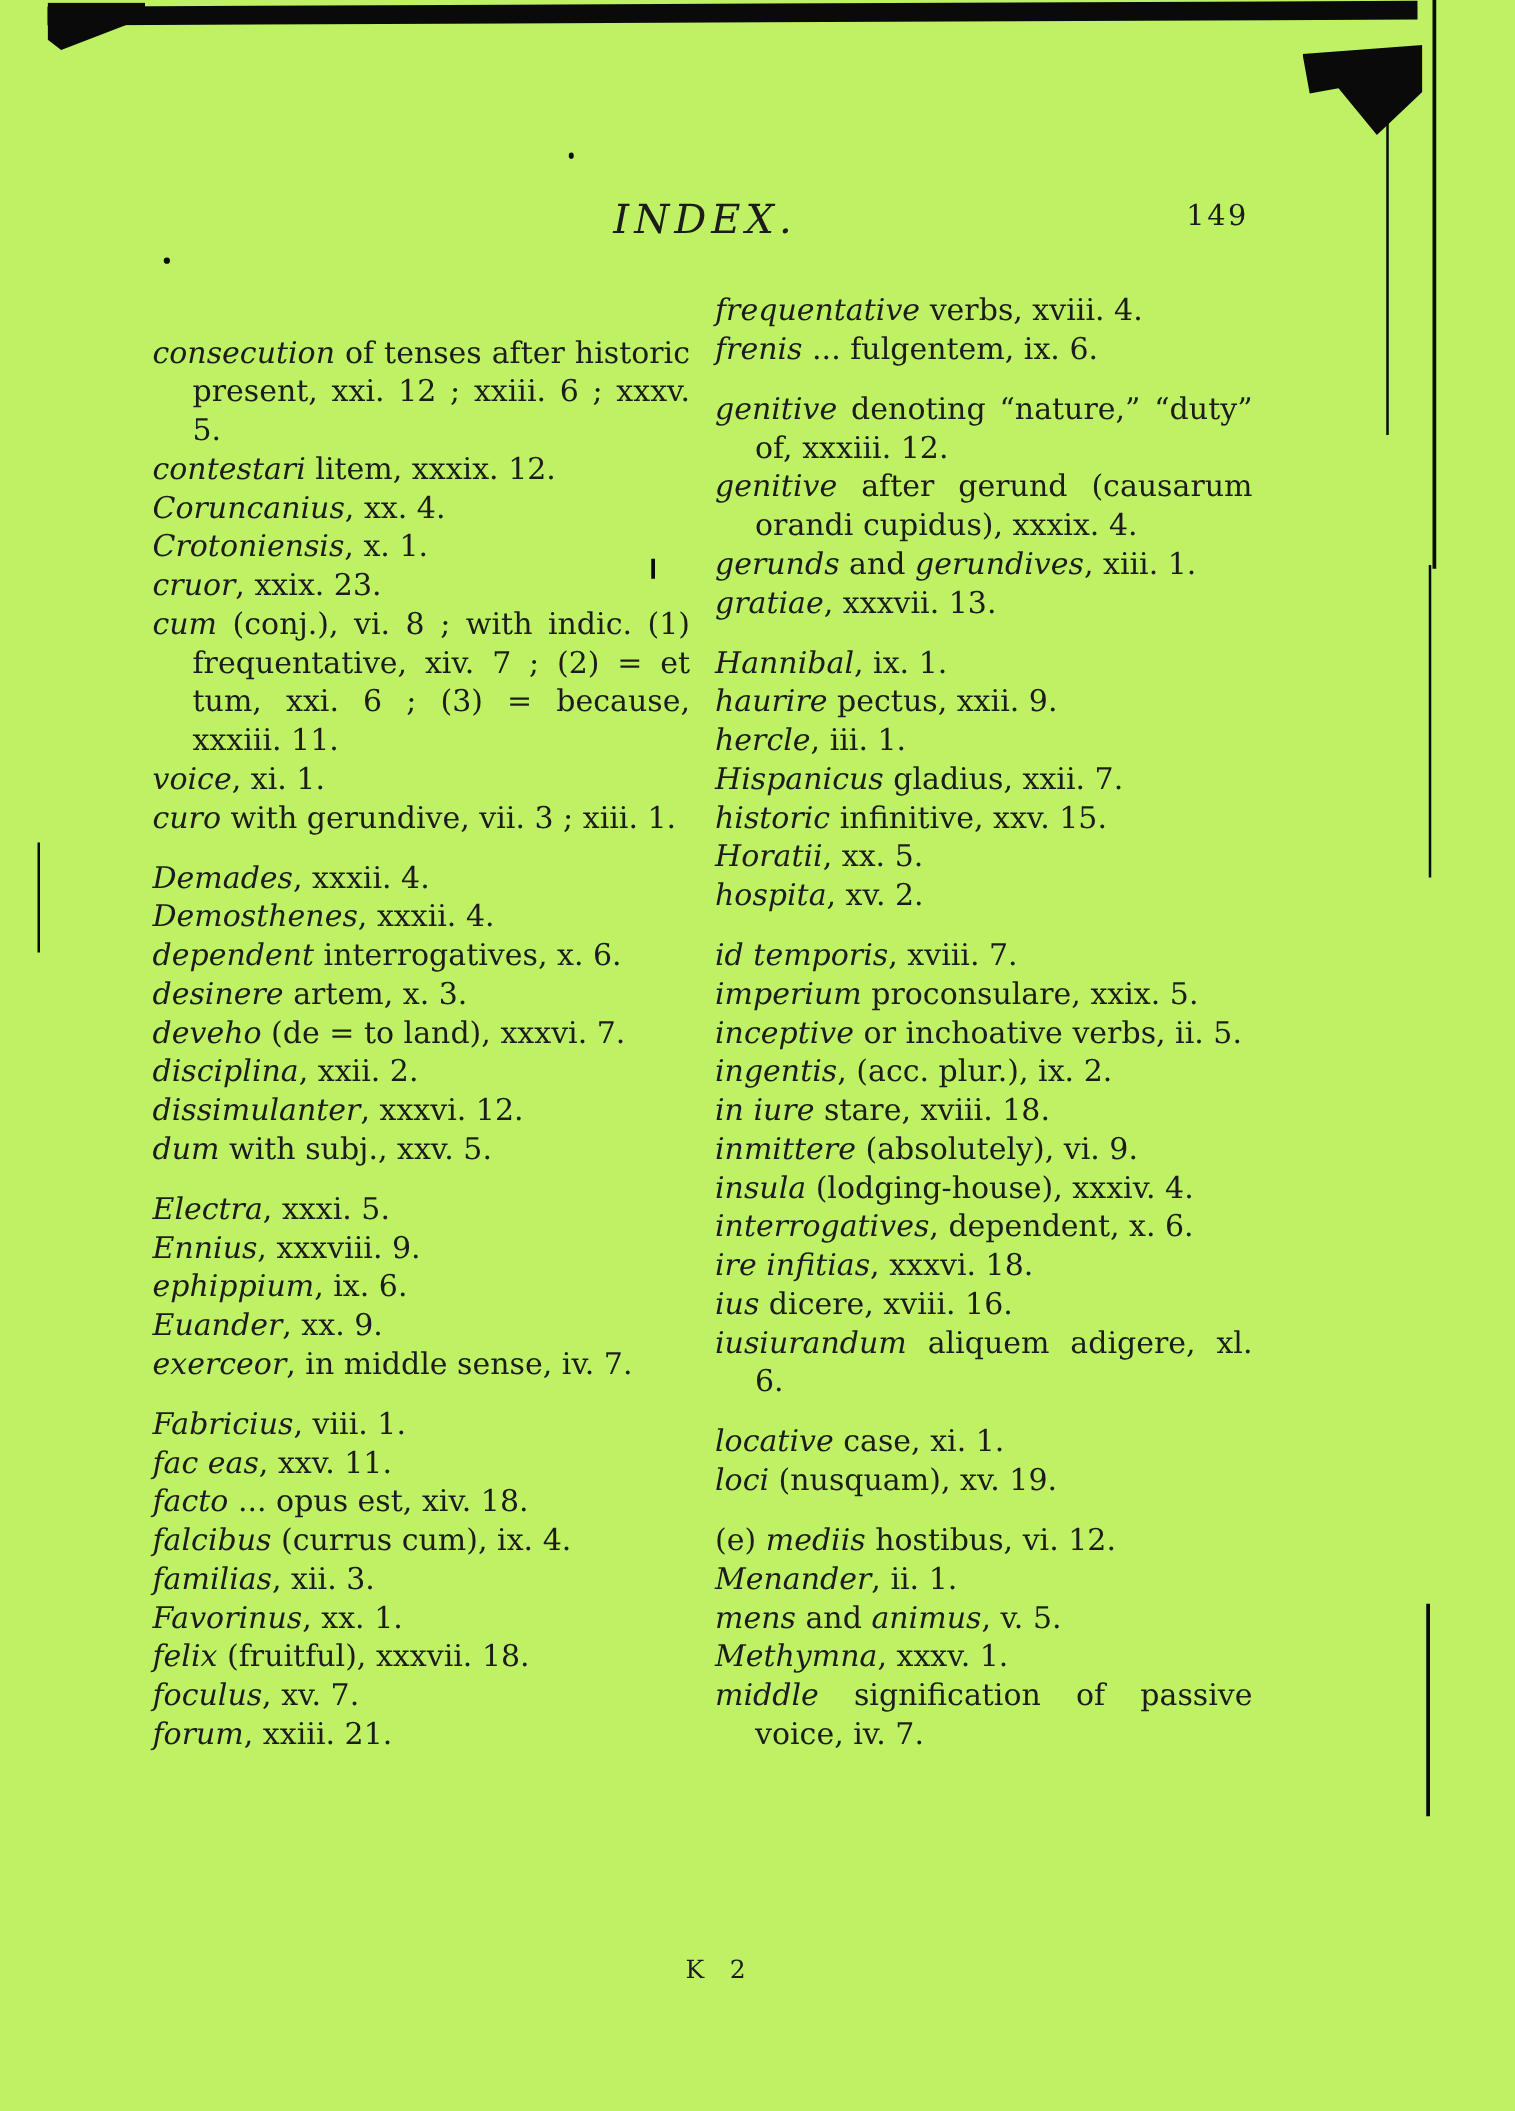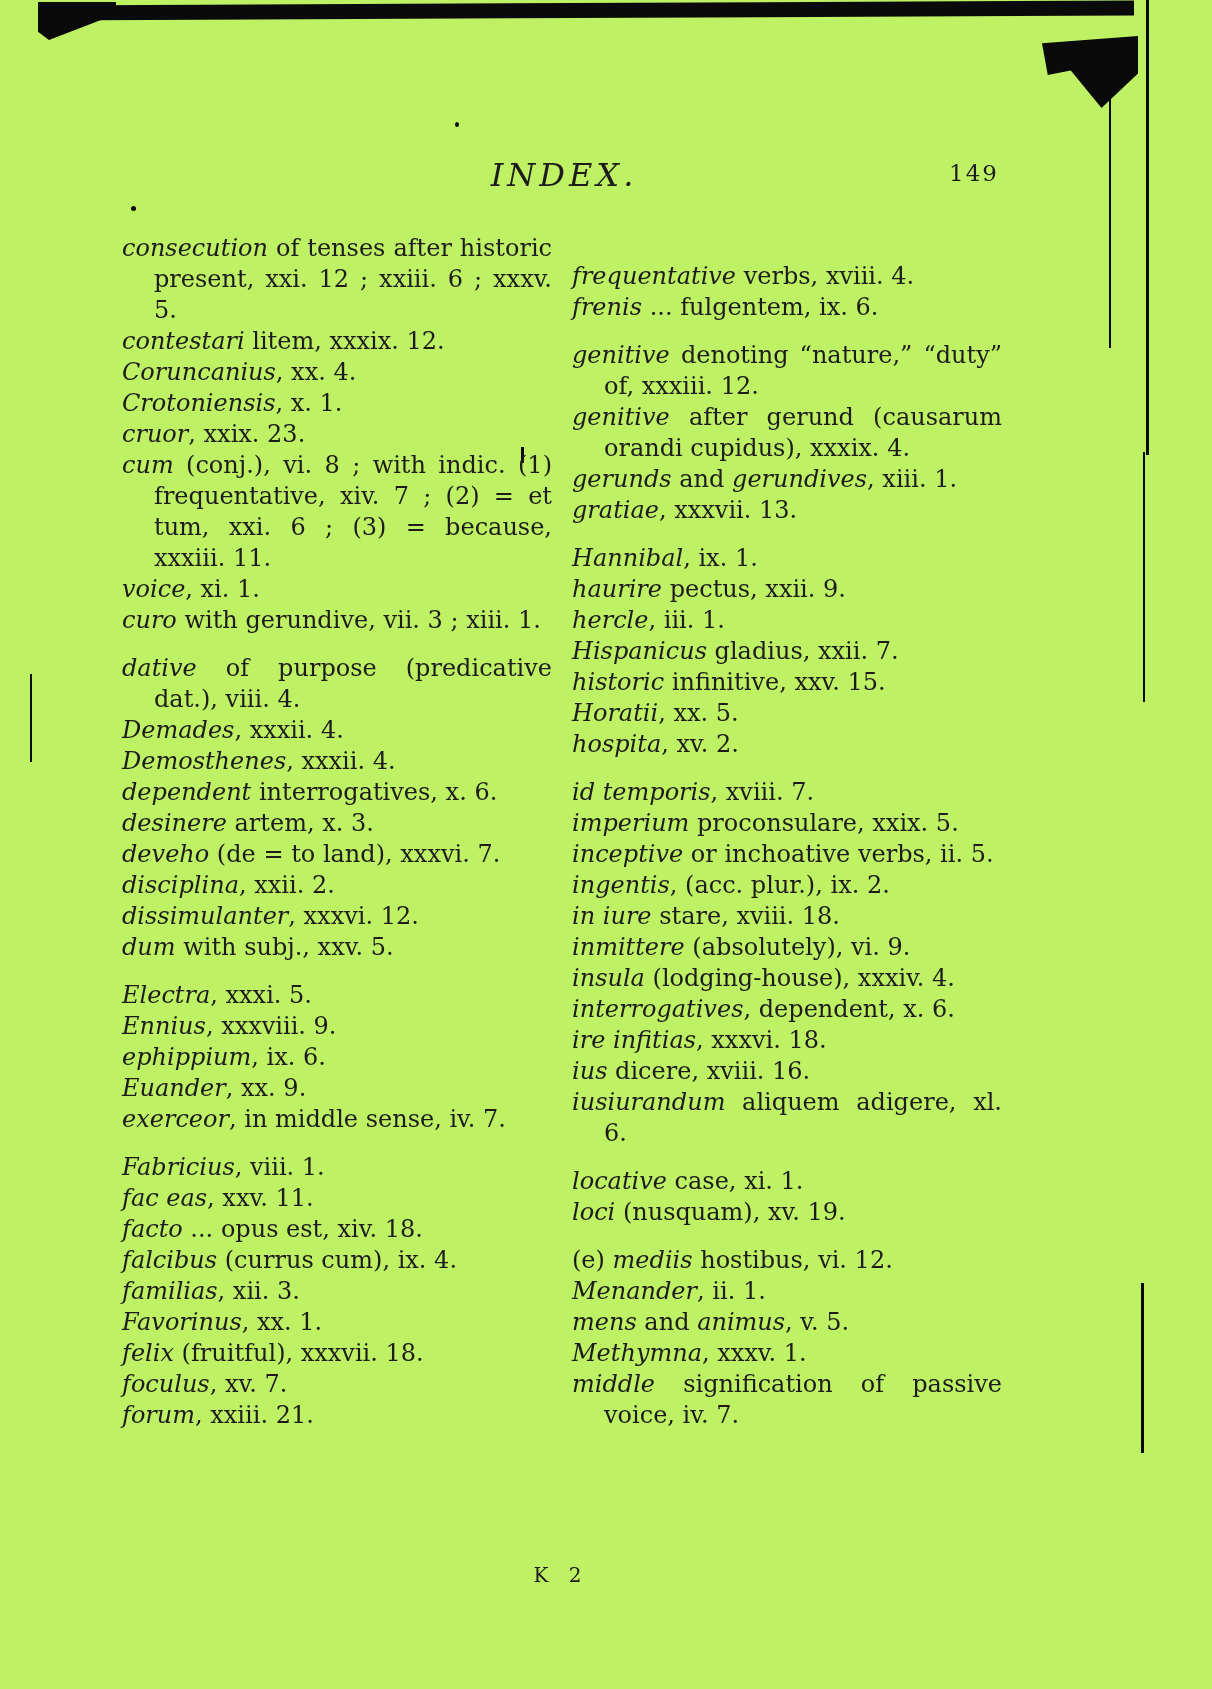--- a/index.html
+++ b/index.html
@@ -33,21 +33,21 @@
   .entry{
     margin:0;font-size:24px;line-height:31px;text-align:justify;
     padding-left:32px;text-indent:-32px;
   }
   .it{font-style:italic;}
   .ro{font-style:normal;}
   .group{margin-top:17px;}
   .group:first-child{margin-top:0;}
   
   .footer{
-    position:absolute;top:1563px;left:122px;width:878px;text-align:center;
+    position:absolute;top:1563px;left:137px;width:878px;text-align:center;
     font-size:20px;letter-spacing:7px;font-variant:small-caps;
   }
 </style>
 </head>
 <body>
 
 <div class="page">
 
   <div class="artifact top-bar"></div>
   <div class="artifact top-wedge"></div>
@@ -72,21 +72,20 @@
           <p class="entry"><span class="it">consecution</span><span class="ro"> of tenses after historic present, xxi. 12 ; xxiii. 6 ; xxxv. 5.</span></p>
           <p class="entry"><span class="it">contestari</span><span class="ro"> litem, xxxix. 12.</span></p>
           <p class="entry"><span class="it">Coruncanius</span><span class="ro">, xx. 4.</span></p>
           <p class="entry"><span class="it">Crotoniensis</span><span class="ro">, x. 1.</span></p>
           <p class="entry"><span class="it">cruor</span><span class="ro">, xxix. 23.</span></p>
           <p class="entry"><span class="it">cum</span><span class="ro"> (conj.), vi. 8 ; with indic. (1) frequentative, xiv. 7 ; (2) = et tum, xxi. 6 ; (3) = because, xxxiii. 11.</span></p>
           <p class="entry"><span class="it">voice</span><span class="ro">, xi. 1.</span></p>
           <p class="entry"><span class="it">curo</span><span class="ro"> with gerundive, vii. 3 ; xiii. 1.</span></p>
         </div>
         <div class="group">
-          <p class="entry"><span class="it">dative</span><span class="ro"> of purpose (predicative dat.), viii. 4.</span></p>
           <p class="entry"><span class="it">Demades</span><span class="ro">, xxxii. 4.</span></p>
           <p class="entry"><span class="it">Demosthenes</span><span class="ro">, xxxii. 4.</span></p>
           <p class="entry"><span class="it">dependent</span><span class="ro"> interrogatives, x. 6.</span></p>
           <p class="entry"><span class="it">desinere</span><span class="ro"> artem, x. 3.</span></p>
           <p class="entry"><span class="it">deveho</span><span class="ro"> (de = to land), xxxvi. 7.</span></p>
           <p class="entry"><span class="it">disciplina</span><span class="ro">, xxii. 2.</span></p>
           <p class="entry"><span class="it">dissimulanter</span><span class="ro">, xxxvi. 12.</span></p>
           <p class="entry"><span class="it">dum</span><span class="ro"> with subj., xxv. 5.</span></p>
         </div>
         <div class="group">

